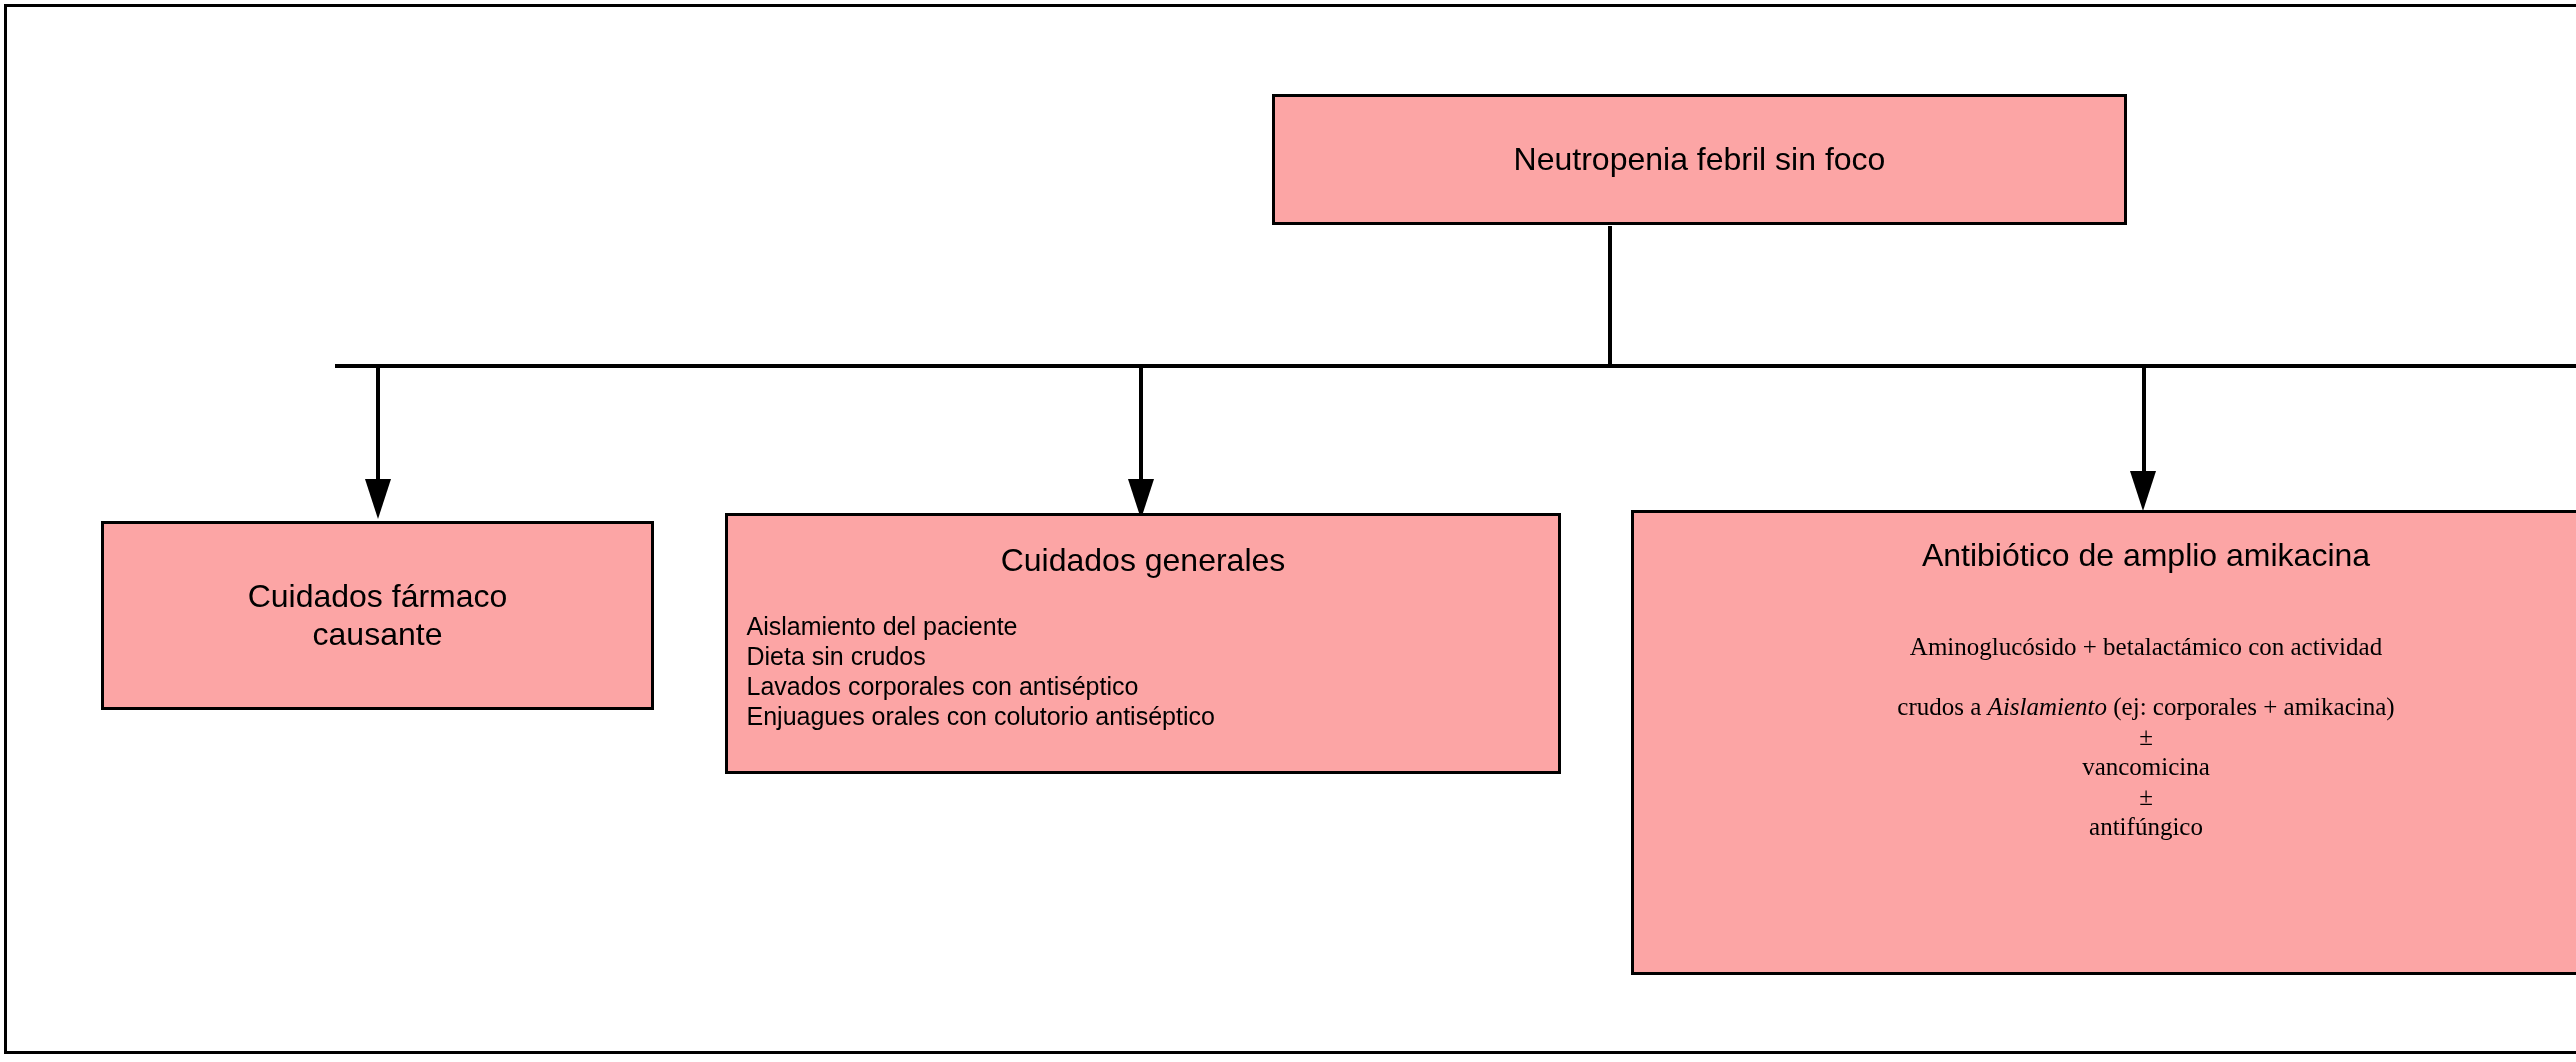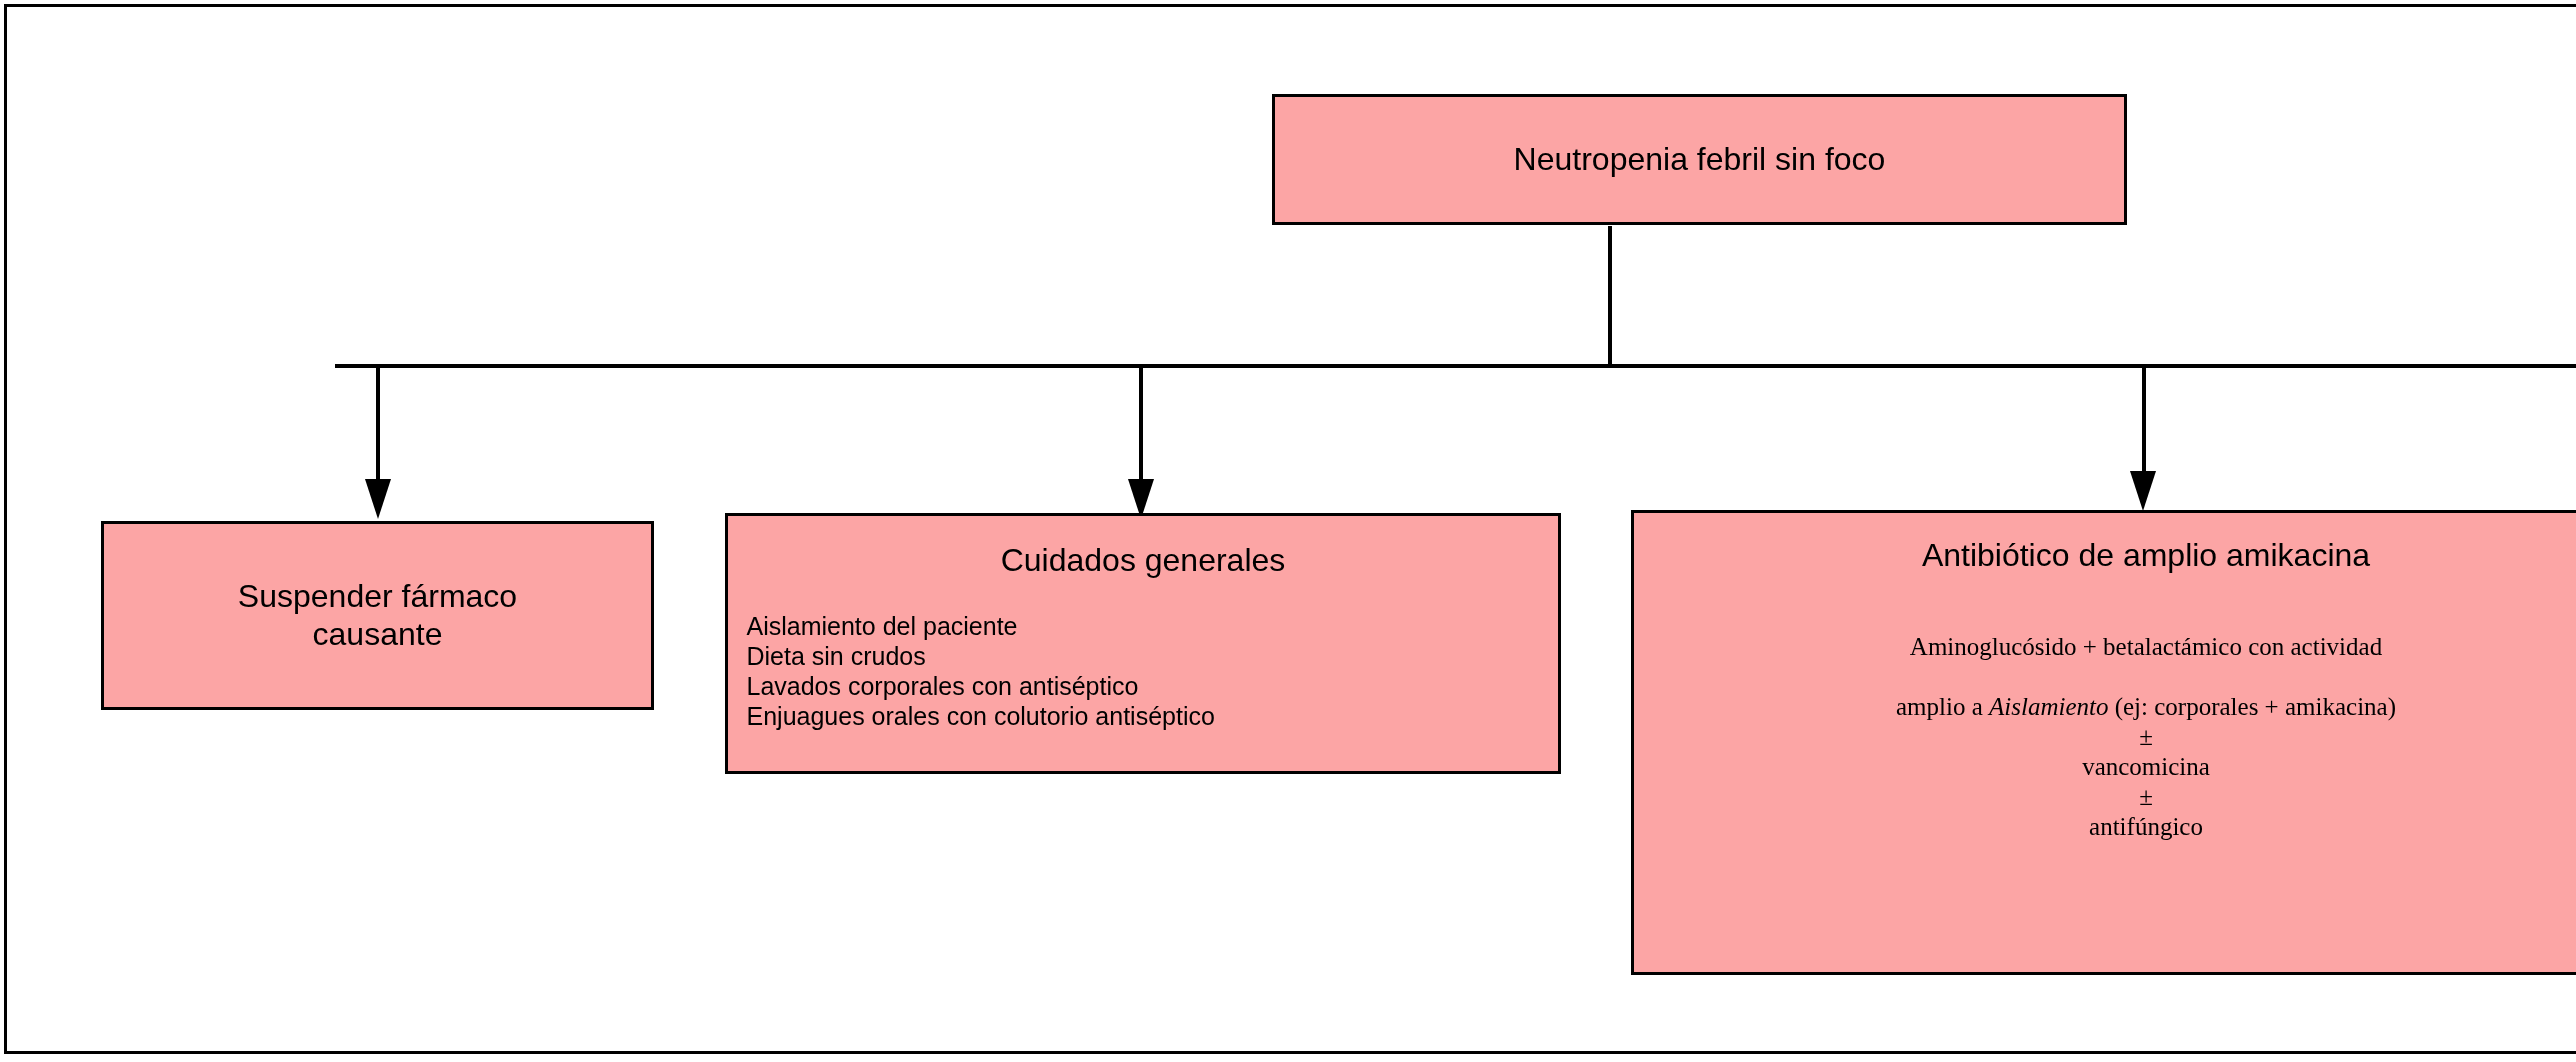--- a/index.html
+++ b/index.html
@@ -117,37 +117,37 @@
   <div class="line-v" id="drop-a"></div>
   <div class="arrow-head" id="head-a"></div>
 
   <div class="line-v" id="drop-b"></div>
   <div class="arrow-head" id="head-b"></div>
 
   <div class="line-v" id="drop-c"></div>
   <div class="arrow-head" id="head-c"></div>
 
   <div class="node" id="node-a">
-    <div class="node-title">Suspender fármaco
+    <div class="node-title">Cuidados fármaco
 causante</div>
   </div>
 
   <div class="node" id="node-b">
     <div class="node-title">Cuidados generales</div>
     <div class="node-sub-left">Aislamiento del paciente
 Dieta sin crudos
 Lavados corporales con antiséptico
 Enjuagues orales con colutorio antiséptico</div>
   </div>
 
   <div class="node" id="node-c">
     <div class="node-title">Antibiótico de amplio amikacina</div>
     <div class="node-sub">
       <span>Aminoglucósido + betalactámico con actividad</span><br>
-      <span>amplio a </span><span class="italic">Aislamiento</span><span> (ej: corporales + amikacina)</span>
+      <span>crudos a </span><span class="italic">Aislamiento</span><span> (ej: corporales + amikacina)</span>
       <div style="white-space:pre-line;">±
 vancomicina
 ±
 antifúngico</div>
     </div>
   </div>
 
 </div>
 
 

